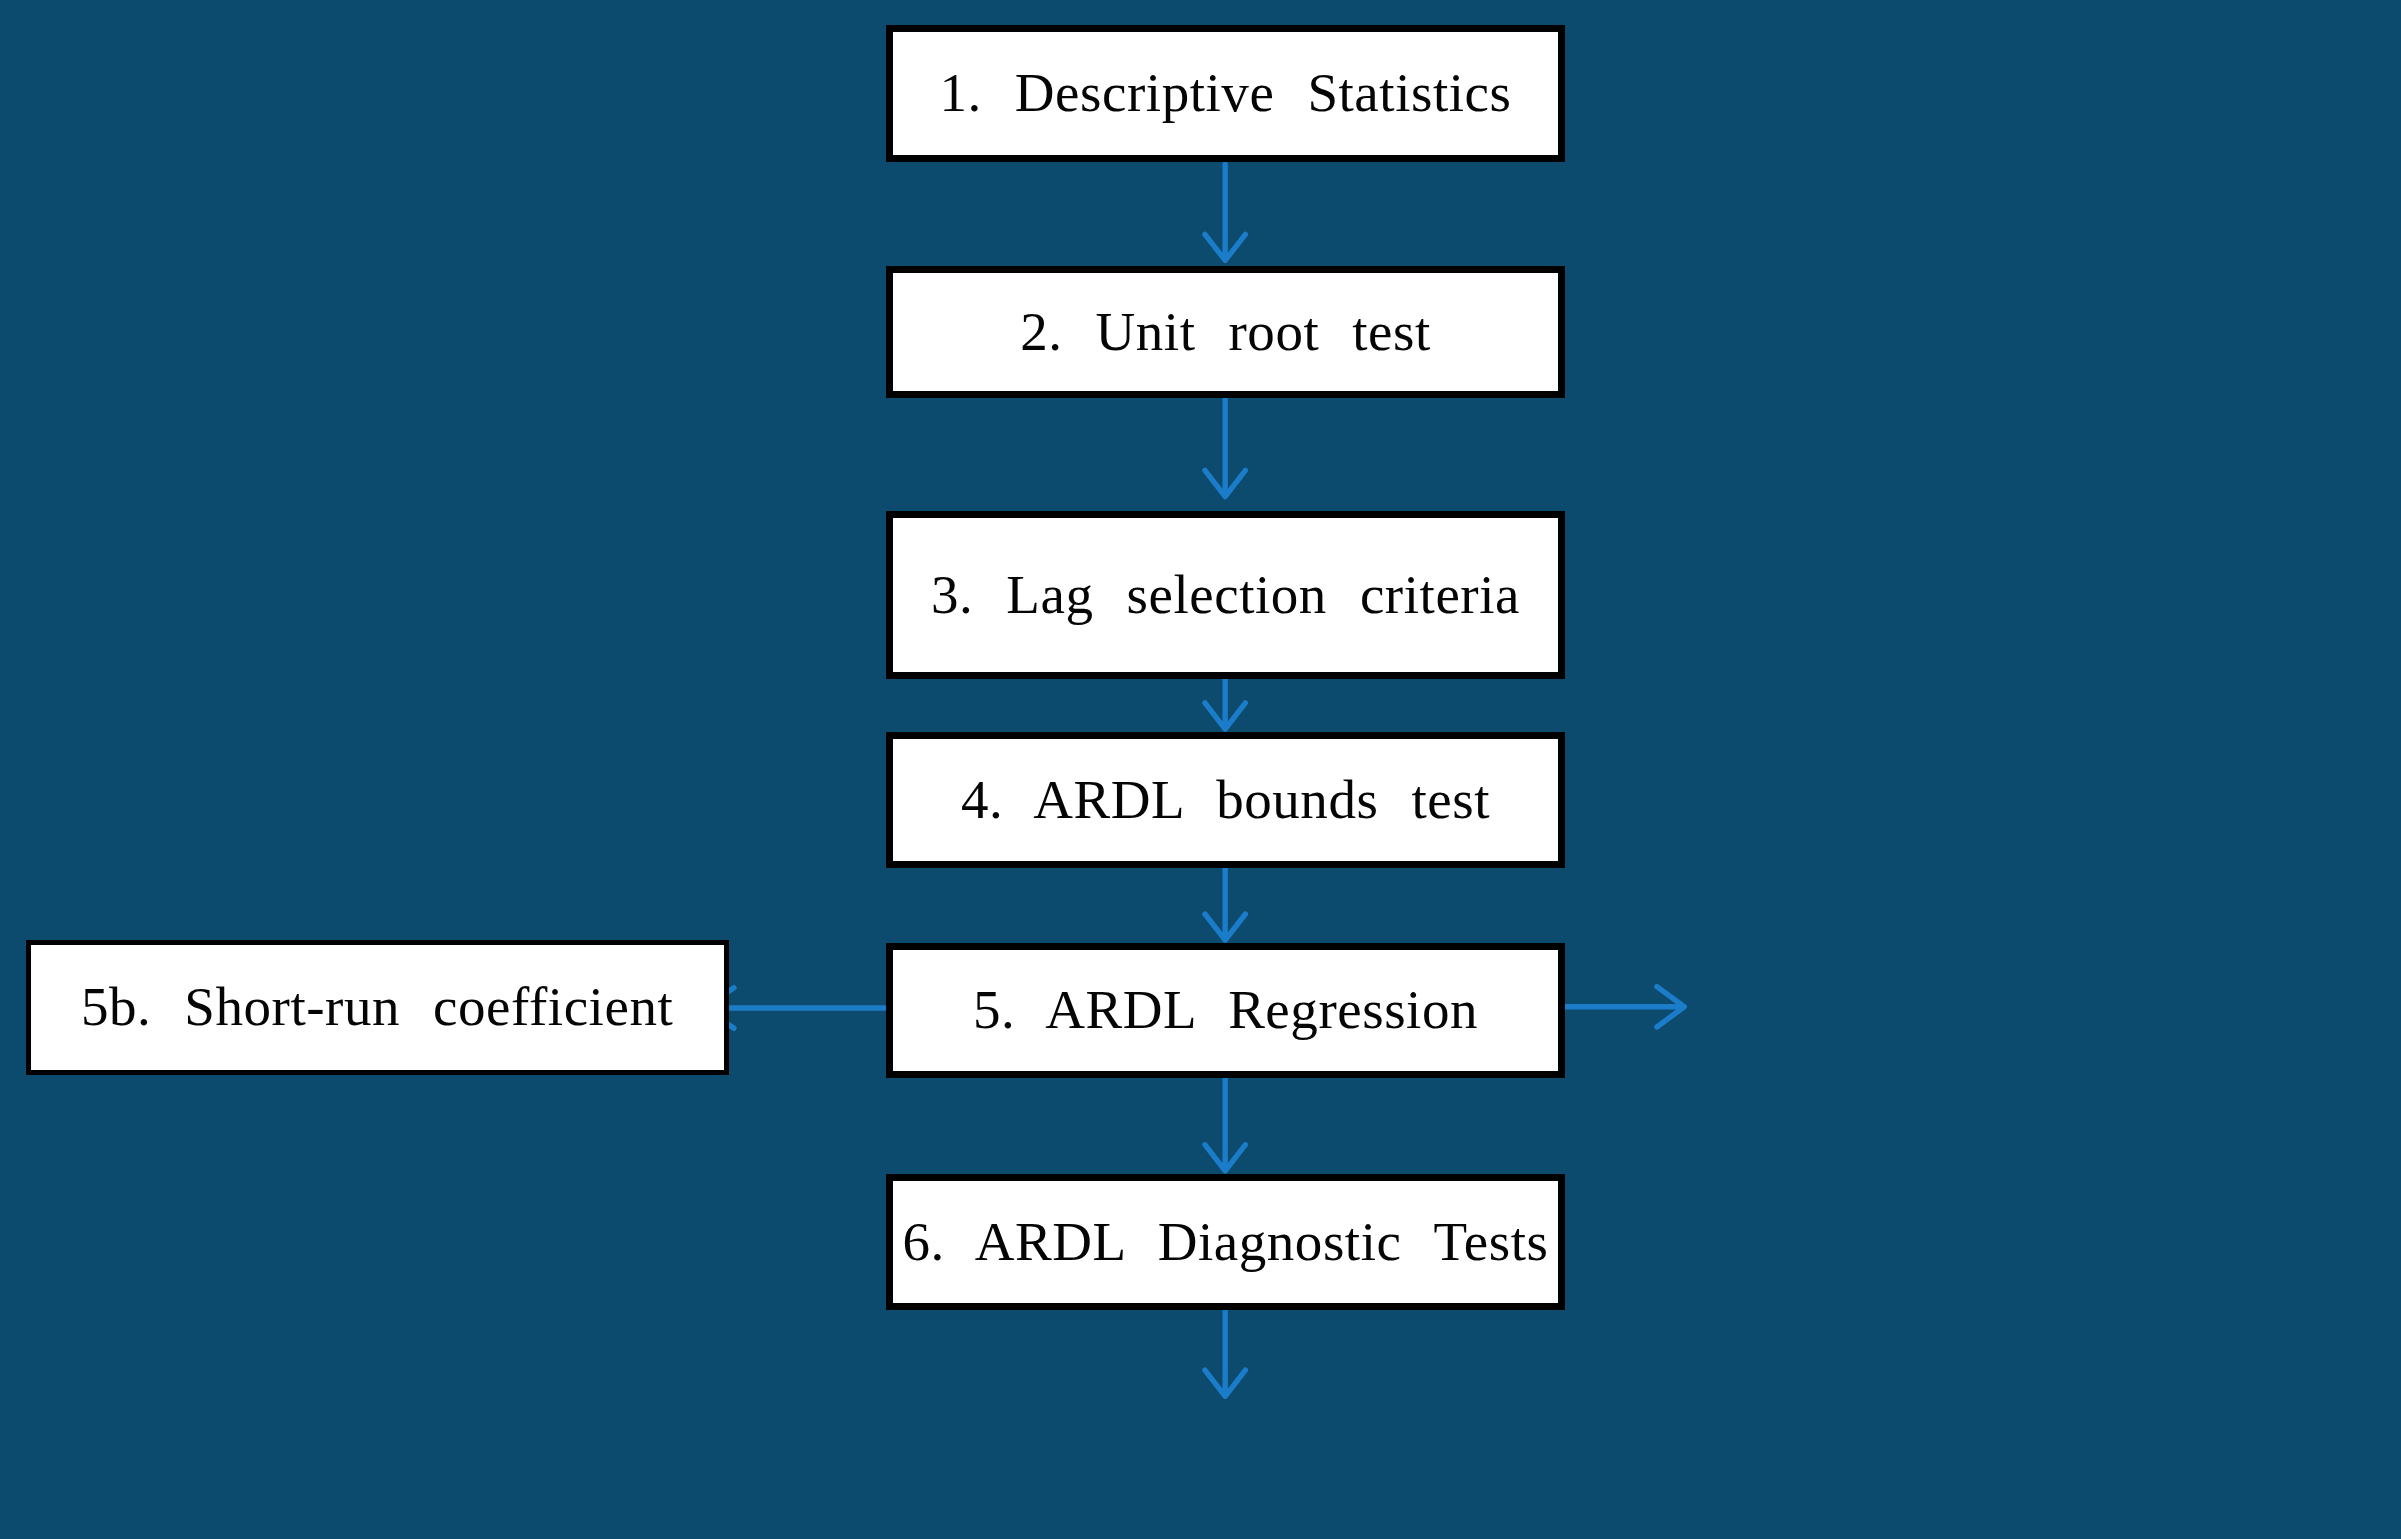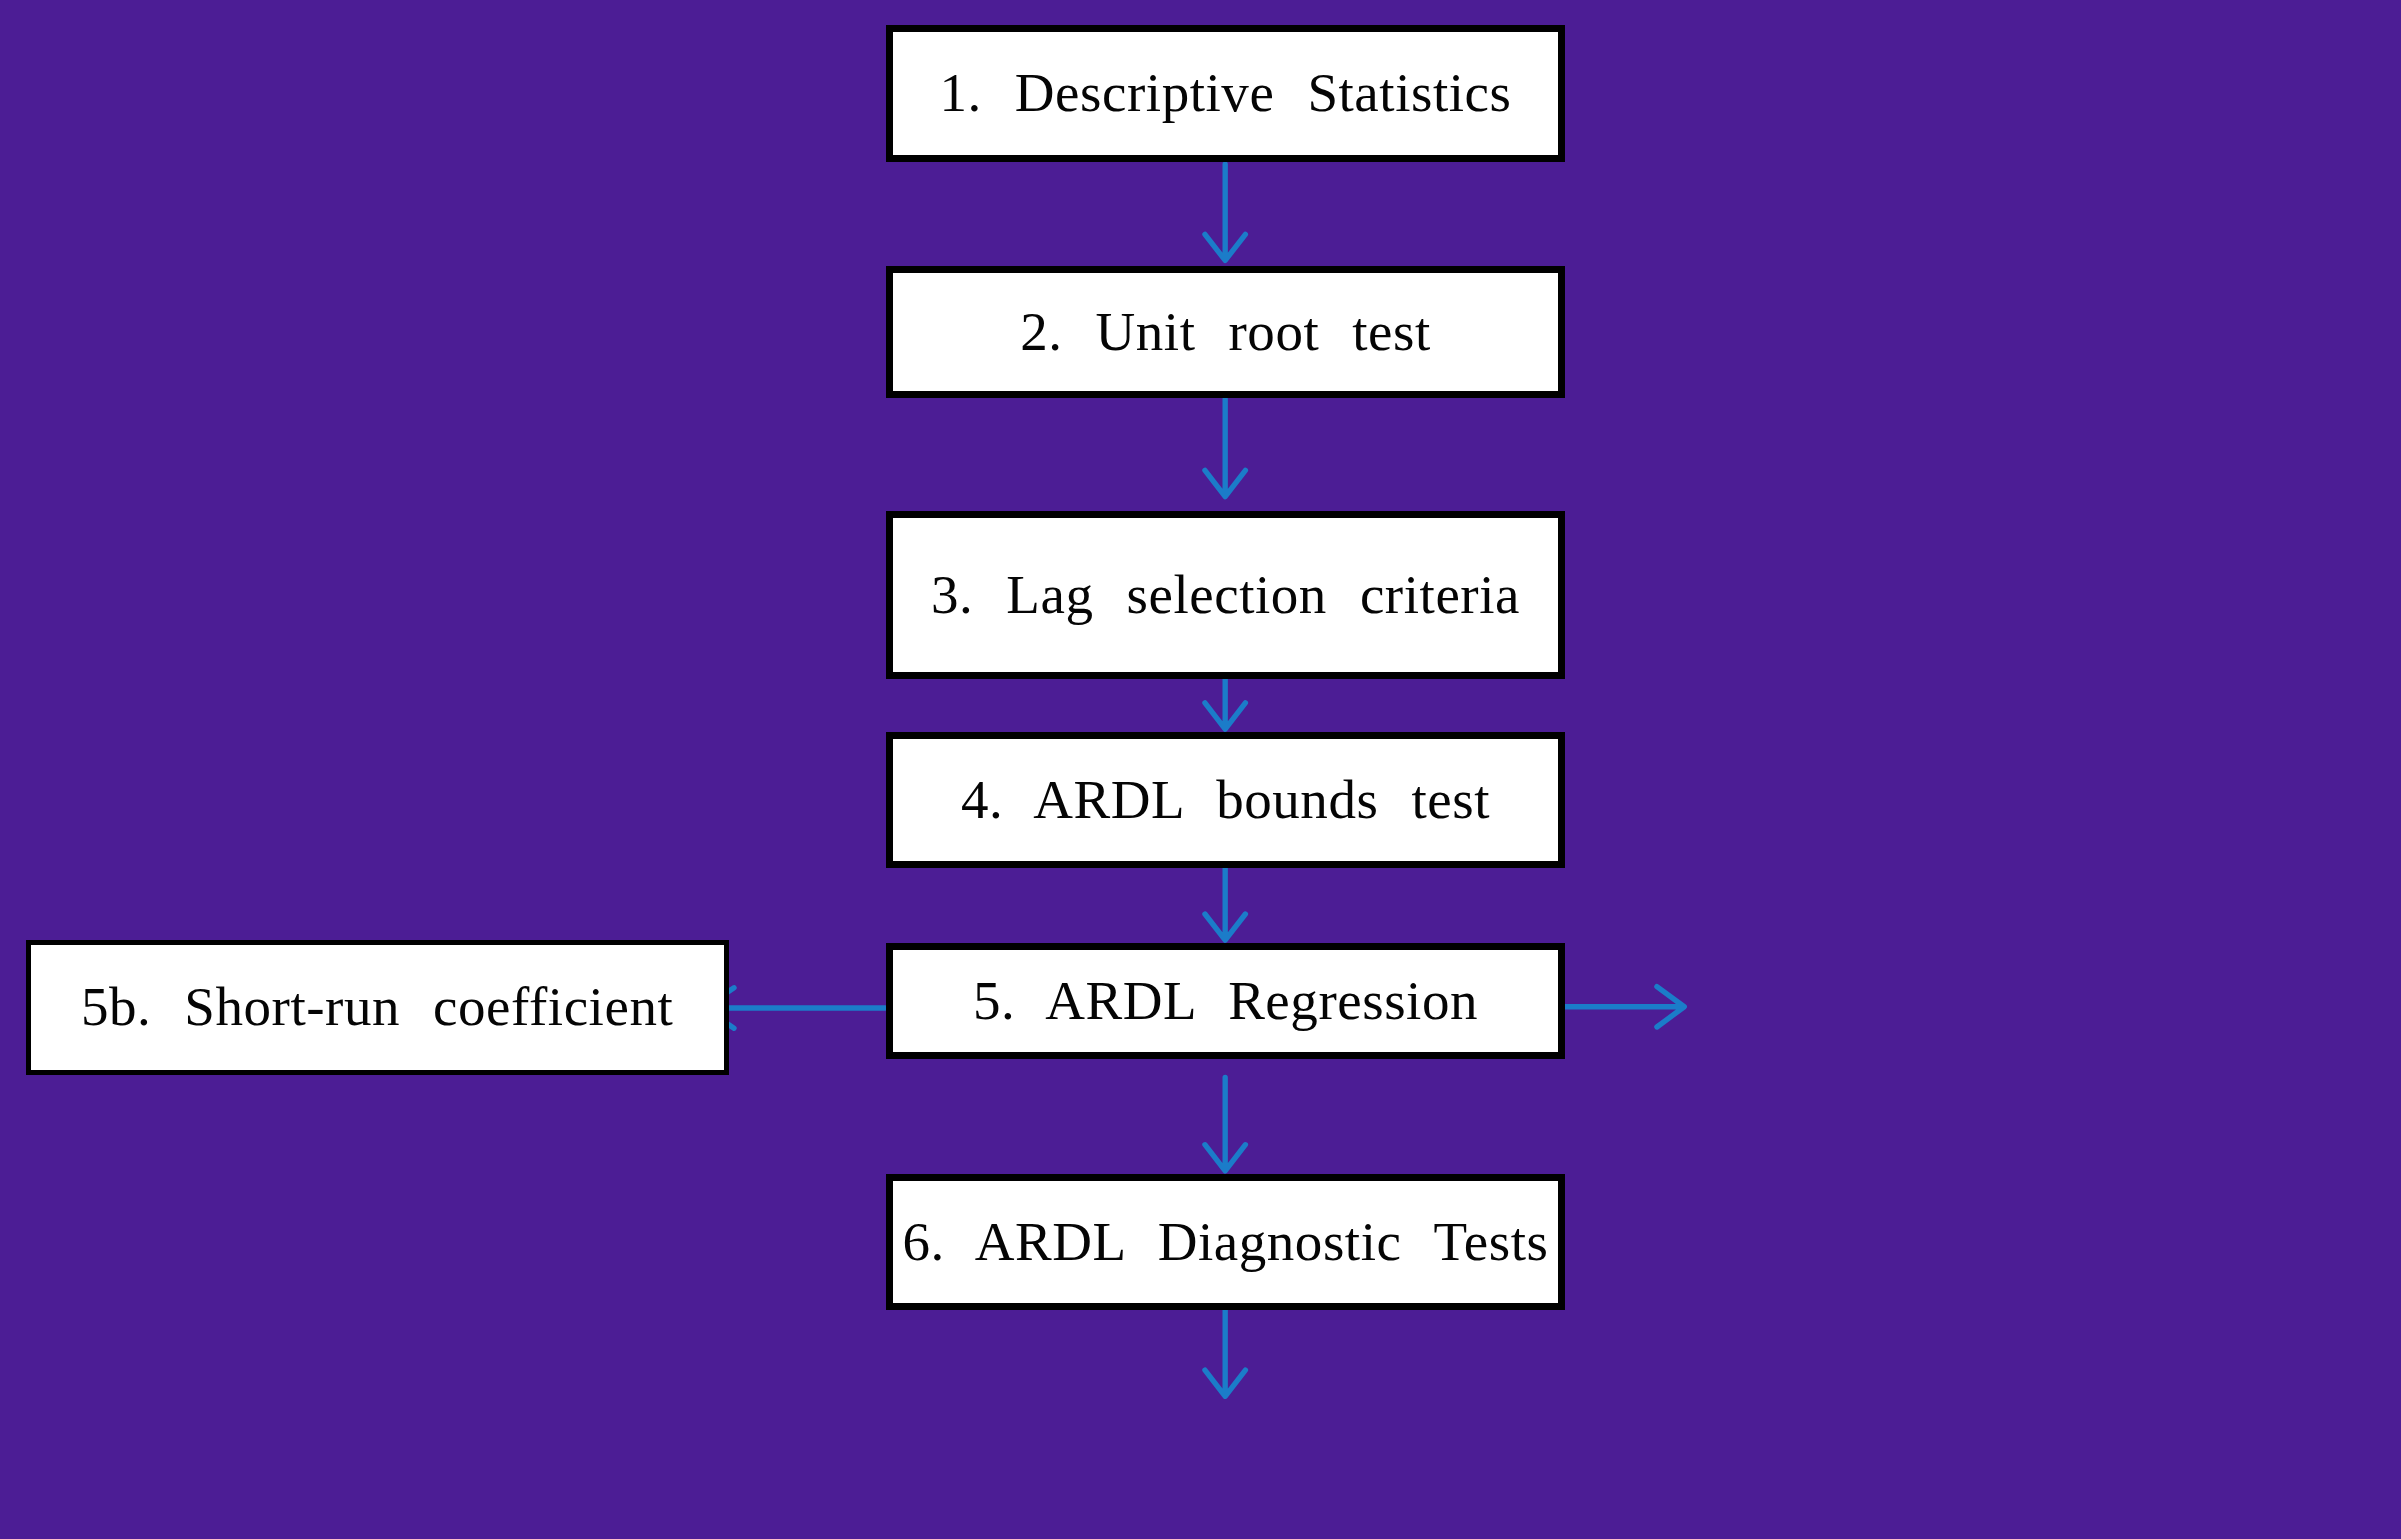--- a/index.html
+++ b/index.html
@@ -4,21 +4,21 @@
 <style>
   html, body {
     margin: 0;
     padding: 0;
     background: #ffffff;
   }
   .canvas {
     position: relative;
     width: 2401px;
     height: 1539px;
-    background: #4c1d95;
+    background: #0c4a6e;
     font-family: "Liberation Serif", "DejaVu Serif", serif;
     overflow: hidden;
   }
   .arrow-layer {
     position: absolute;
     left: 0; top: 0;
     width: 2401px;
     height: 1539px;
   }
   .box {
@@ -74,21 +74,21 @@
   </div>
 
   <div class="box col" style="top:511px;height:168px">
     <span class="lbl">3. Lag selection criteria</span>
   </div>
 
   <div class="box col box--text-high" style="top:732px;height:136px">
     <span class="lbl">4. ARDL bounds test</span>
   </div>
 
-  <div class="box col" style="top:943px;height:116px">
+  <div class="box col" style="top:943px;height:135px">
     <span class="lbl">5. ARDL Regression</span>
   </div>
 
   <div class="box box--thin" style="left:25.6px;top:940px;width:703px;height:135px">
     <span class="lbl">5b. Short-run coefficient</span>
   </div>
 
 
   <div class="box col" style="top:1174px;height:136px">
     <span class="lbl">6. ARDL Diagnostic Tests</span>

